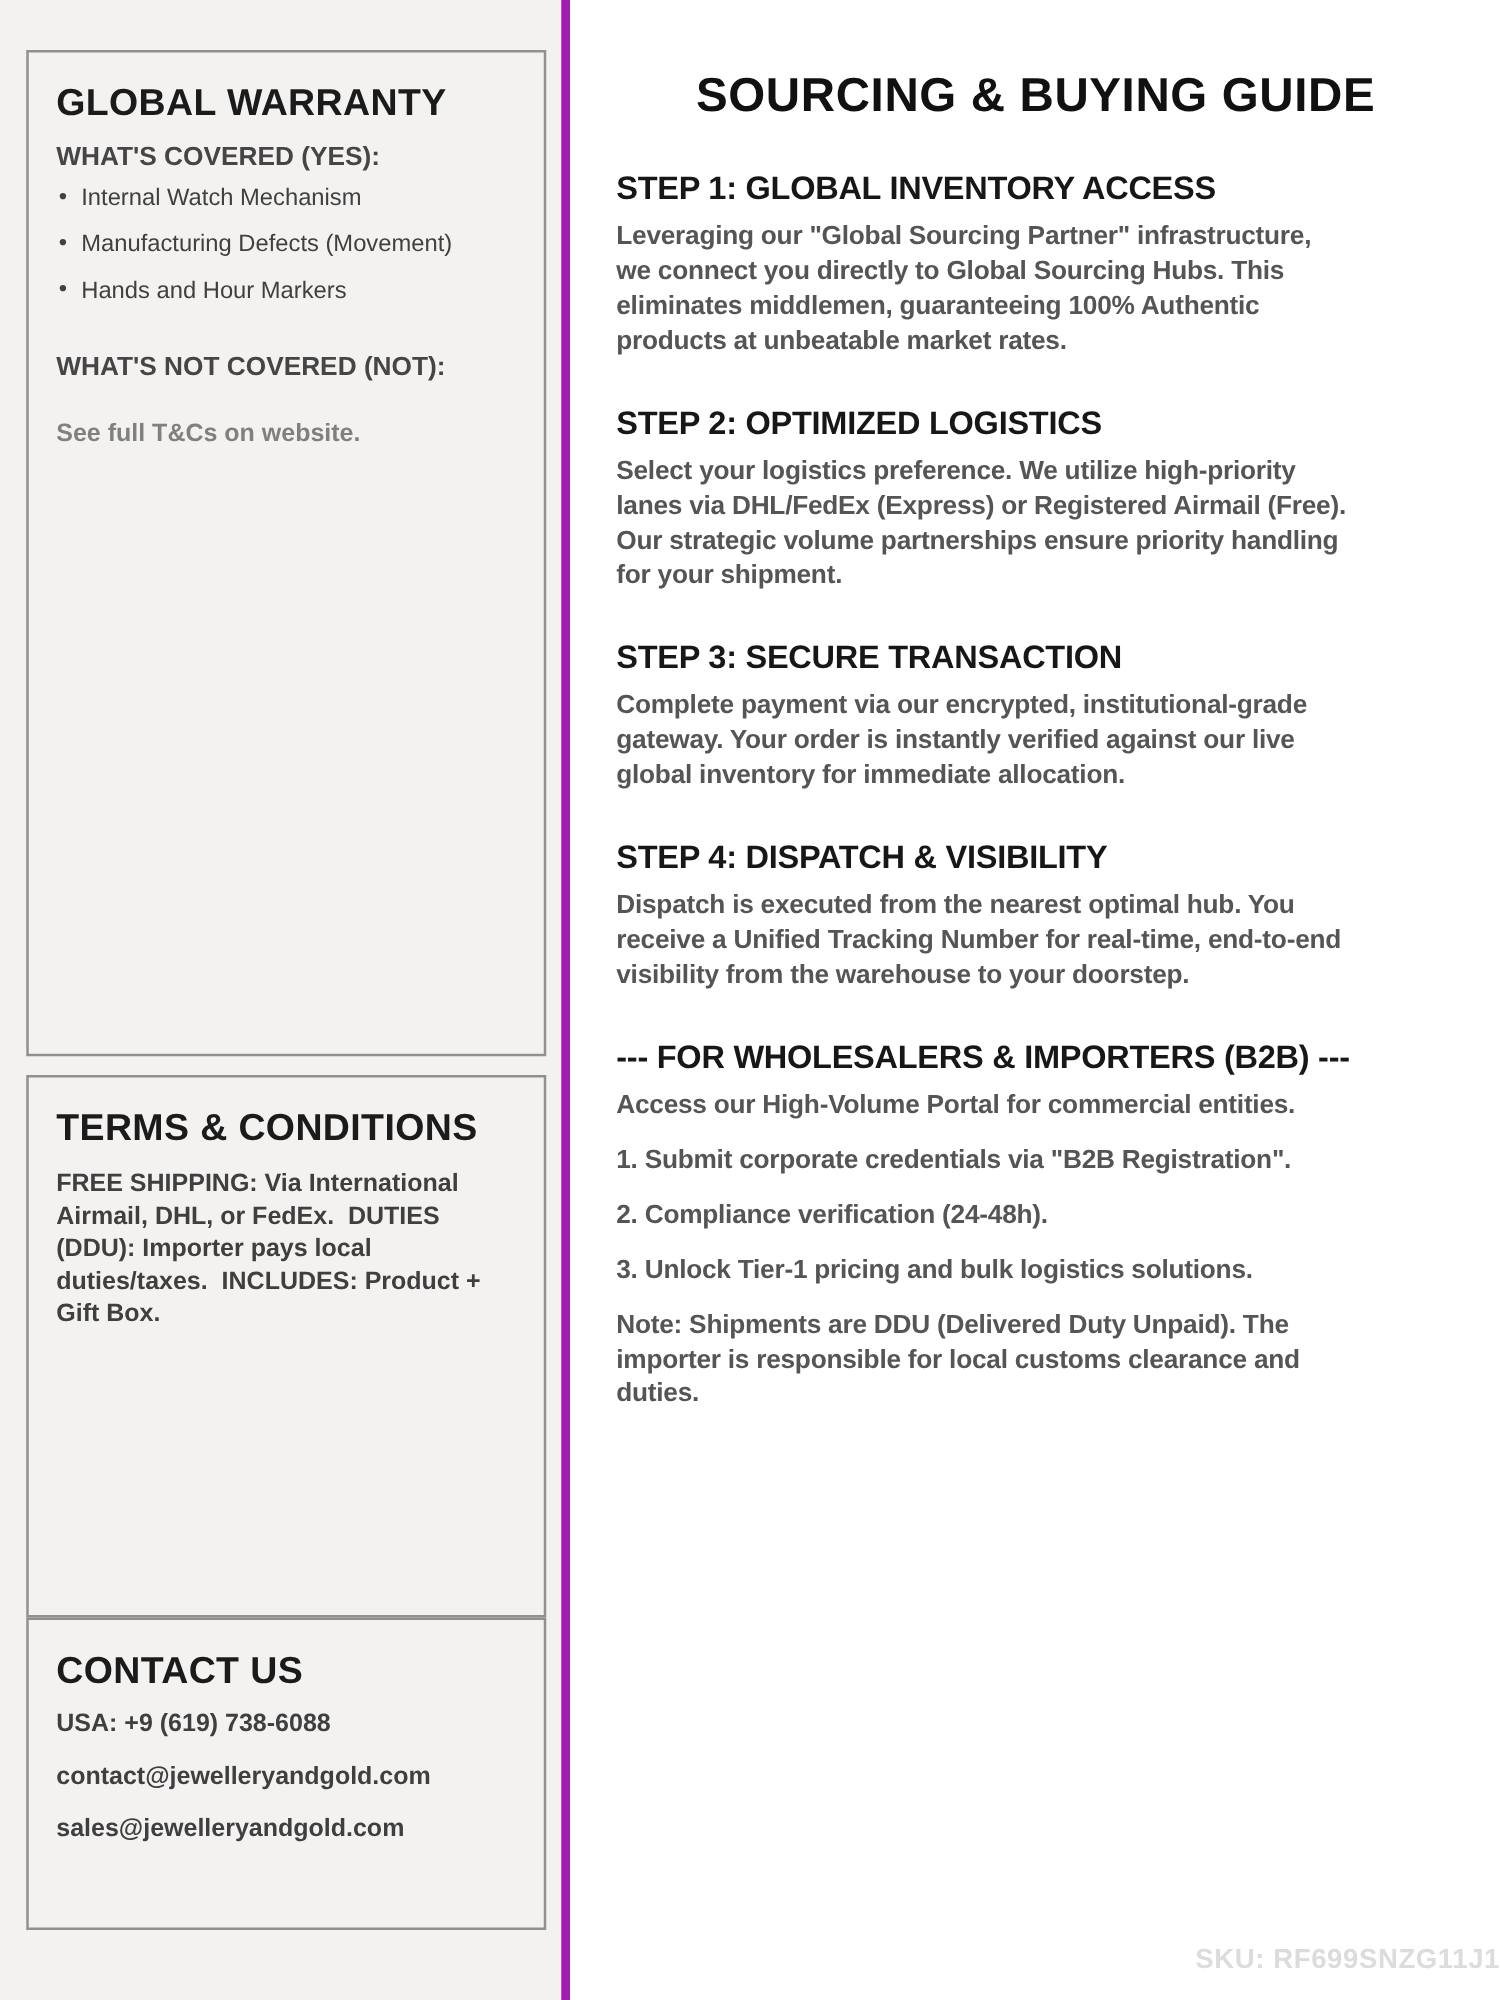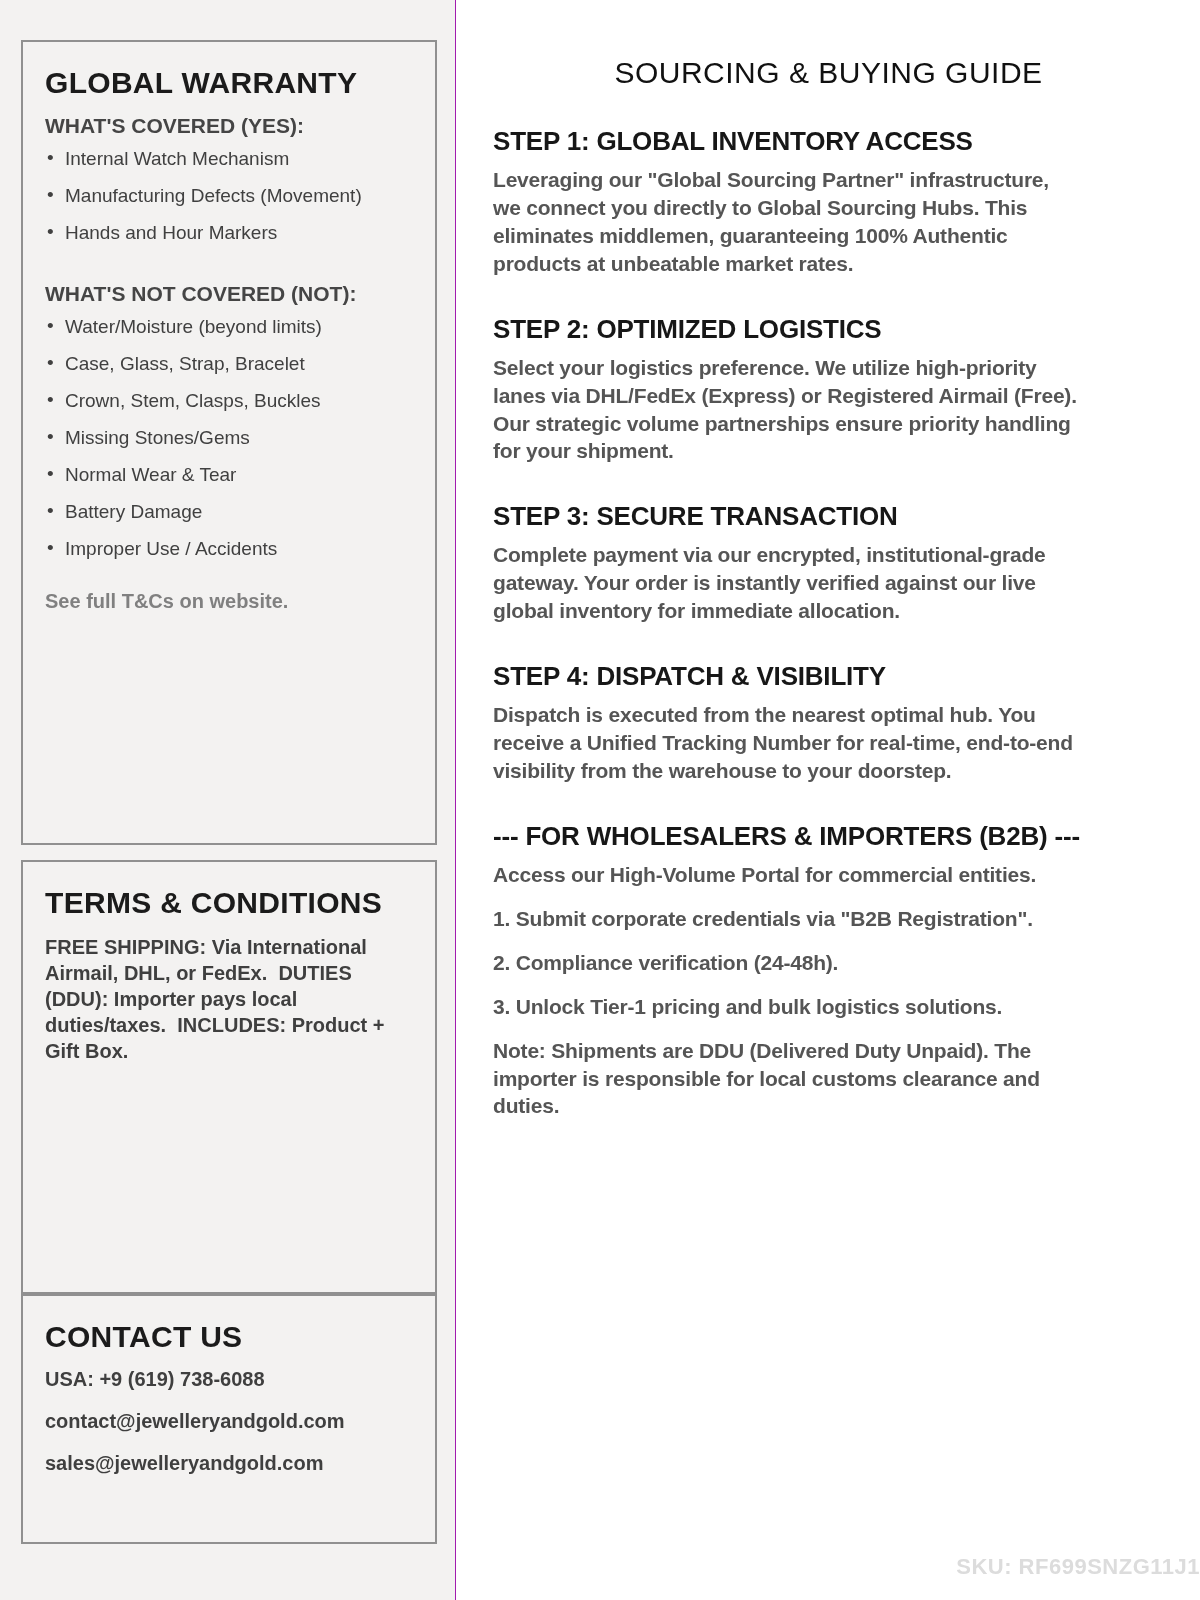--- a/index.html
+++ b/index.html
@@ -11,21 +11,21 @@
     font-family: "Liberation Sans", sans-serif;
     overflow: hidden;
   }
 
   
   .sidebar {
     position: absolute;
     left: 0; top: 0; bottom: 0;
     width: 456px;
     background: #f3f2f1;
-    border-right: 1px solid #a21caf;
+    border-right: 7px solid #a21caf;
     box-sizing: border-box;
   }
   .box {
     box-sizing: border-box;
     margin-left: 21px;
     width: 416px;
     border: 2px solid #909090;
     padding: 16px 22px;
   }
   .warranty-box { margin-top: 40px; height: 805px; }
@@ -86,22 +86,22 @@
   
   .main {
     position: absolute;
     left: 457px; top: 0; right: 0;
     padding: 48px 36px 0 36px;
     box-sizing: border-box;
   }
   .main-title {
     margin: 8px 0 0 0;
     text-align: center;
-    font-size: 30px;
-    font-weight: normal;
+    font-size: 38px;
+    font-weight: bold;
     color: #111111;
     letter-spacing: 0.5px;
   }
   .step h2, .b2b h2 {
     margin: 36px 0 9px 0;
     font-size: 26px;
     font-weight: bold;
     color: #171717;
     letter-spacing: -0.2px;
   }
@@ -136,29 +136,20 @@
 
     <section class="box warranty-box">
       <h1 class="box-title">GLOBAL WARRANTY</h1>
       <h2 class="sub-heading">WHAT'S COVERED (YES):</h2>
       <ul class="bullet-list">
         <li>Internal Watch Mechanism</li>
         <li>Manufacturing Defects (Movement)</li>
         <li>Hands and Hour Markers</li>
       </ul>
       <h2 class="sub-heading second">WHAT'S NOT COVERED (NOT):</h2>
-      <ul class="bullet-list">
-        <li>Water/Moisture (beyond limits)</li>
-        <li>Case, Glass, Strap, Bracelet</li>
-        <li>Crown, Stem, Clasps, Buckles</li>
-        <li>Missing Stones/Gems</li>
-        <li>Normal Wear &amp; Tear</li>
-        <li>Battery Damage</li>
-        <li>Improper Use / Accidents</li>
-      </ul>
       <p class="footnote">See full T&amp;Cs on website.</p>
     </section>
 
     <section class="box terms-box">
       <h1 class="box-title">TERMS &amp; CONDITIONS</h1>
       <p class="terms-body">FREE SHIPPING: Via International Airmail, DHL, or FedEx.  DUTIES (DDU): Importer pays local duties/taxes.  INCLUDES: Product + Gift Box.</p>
     </section>
 
     <section class="box contact-box">
       <h1 class="box-title">CONTACT US</h1>

